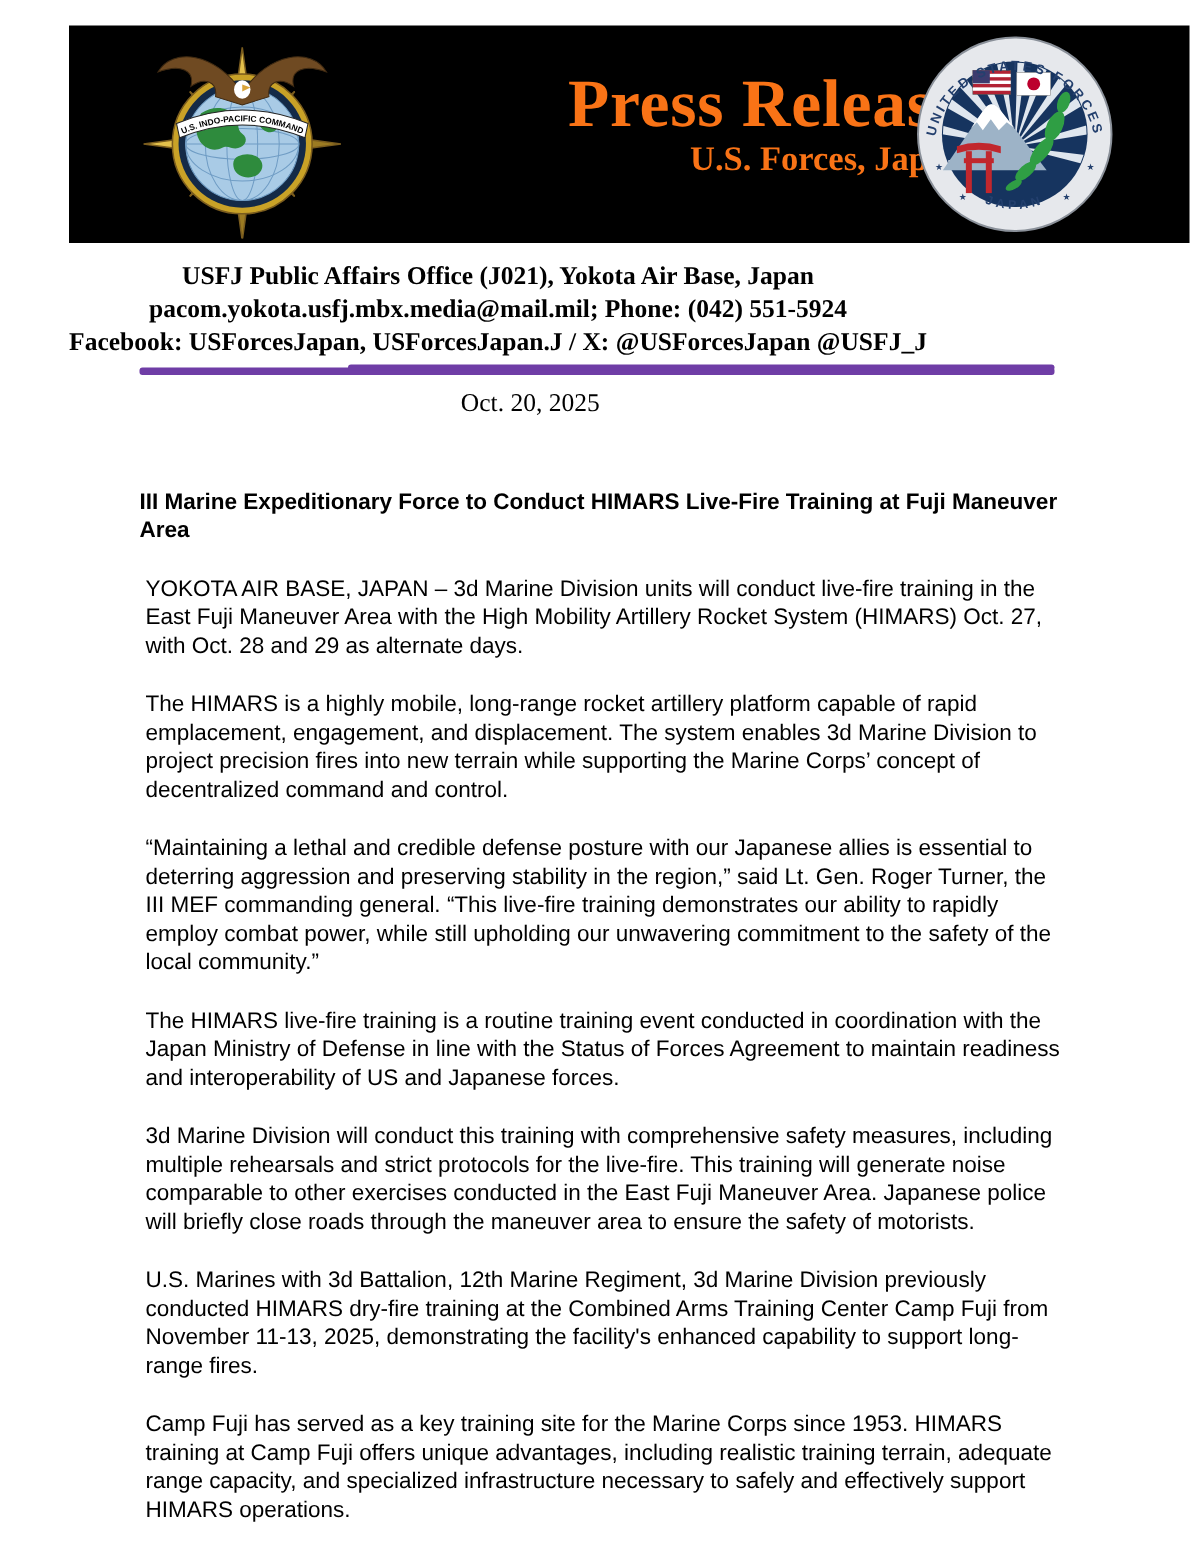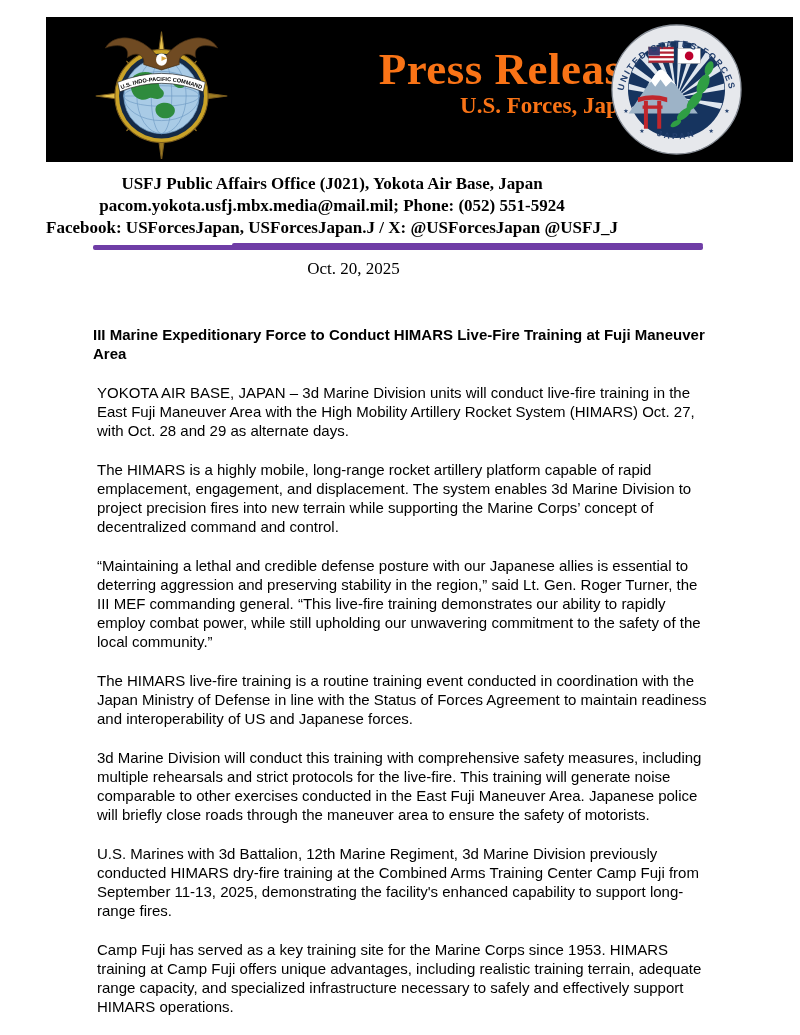--- a/index.html
+++ b/index.html
@@ -206,33 +206,33 @@
           <text x="176" y="136">★</text>
           <text x="48" y="166">★</text>
           <text x="152" y="166">★</text>
         </g>
       </svg>
     </div>
   </div>
 
   <div class="contact">
     <div>USFJ Public Affairs Office (J021), Yokota Air Base, Japan</div>
-    <div>pacom.yokota.usfj.mbx.media@mail.mil; Phone: (052) 551-5924</div>
+    <div>pacom.yokota.usfj.mbx.media@mail.mil; Phone: (042) 551-5924</div>
     <div>Facebook: USForcesJapan, USForcesJapan.J / X: @USForcesJapan @USFJ_J</div>
   </div>
 
   <div class="divider-main" style="background: rgb(111, 61, 166);"></div>
   <div class="divider-overlay" style="background: rgb(111, 61, 166);"></div>
 
   <div class="date-line">Oct. 20, 2025</div>
 
   <div class="article">
     <h1 class="article-title">III Marine Expeditionary Force to Conduct HIMARS Live-Fire Training at Fuji Maneuver Area</h1>
     <p>YOKOTA AIR BASE, JAPAN – 3d Marine Division units will conduct live-fire training in the East Fuji Maneuver Area with the High Mobility Artillery Rocket System (HIMARS) Oct. 27, with Oct. 28 and 29 as alternate days.</p>
     <p>The HIMARS is a highly mobile, long-range rocket artillery platform capable of rapid emplacement, engagement, and displacement. The system enables 3d Marine Division to project precision fires into new terrain while supporting the Marine Corps’ concept of decentralized command and control.</p>
     <p>“Maintaining a lethal and credible defense posture with our Japanese allies is essential to deterring aggression and preserving stability in the region,” said Lt. Gen. Roger Turner, the III MEF commanding general. “This live-fire training demonstrates our ability to rapidly employ combat power, while still upholding our unwavering commitment to the safety of the local community.”</p>
     <p>The HIMARS live-fire training is a routine training event conducted in coordination with the Japan Ministry of Defense in line with the Status of Forces Agreement to maintain readiness and interoperability of US and Japanese forces.</p>
     <p>3d Marine Division will conduct this training with comprehensive safety measures, including multiple rehearsals and strict protocols for the live-fire. This training will generate noise comparable to other exercises conducted in the East Fuji Maneuver Area. Japanese police will briefly close roads through the maneuver area to ensure the safety of motorists.</p>
-    <p>U.S. Marines with 3d Battalion, 12th Marine Regiment, 3d Marine Division previously conducted HIMARS dry-fire training at the Combined Arms Training Center Camp Fuji from September 11-13, 2025, demonstrating the facility's enhanced capability to support long-range fires.</p>
+    <p>U.S. Marines with 3d Battalion, 12th Marine Regiment, 3d Marine Division previously conducted HIMARS dry-fire training at the Combined Arms Training Center Camp Fuji from November 11-13, 2025, demonstrating the facility's enhanced capability to support long-range fires.</p>
     <p>Camp Fuji has served as a key training site for the Marine Corps since 1953. HIMARS training at Camp Fuji offers unique advantages, including realistic training terrain, adequate range capacity, and specialized infrastructure necessary to safely and effectively support HIMARS operations.</p>
   </div>
 
 </div>
 
 </body></html>

